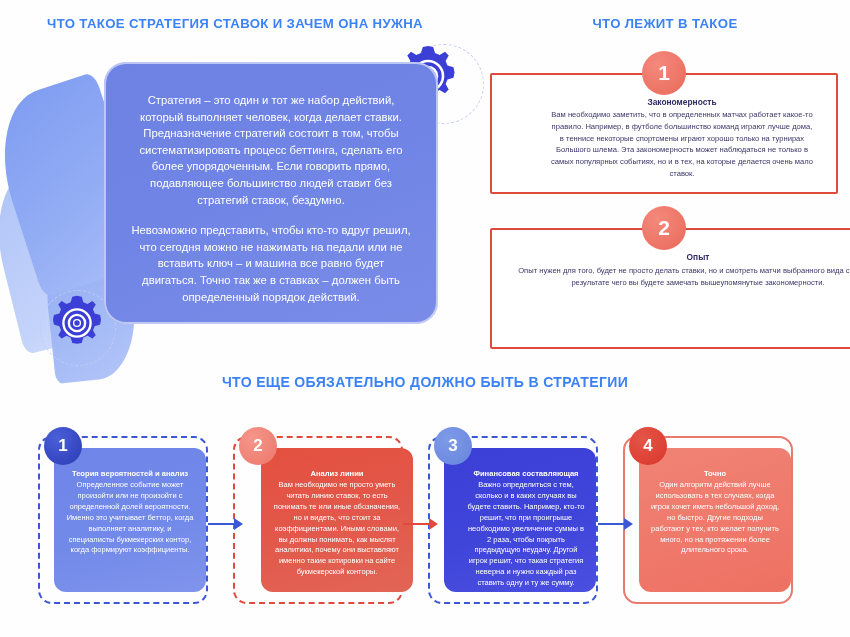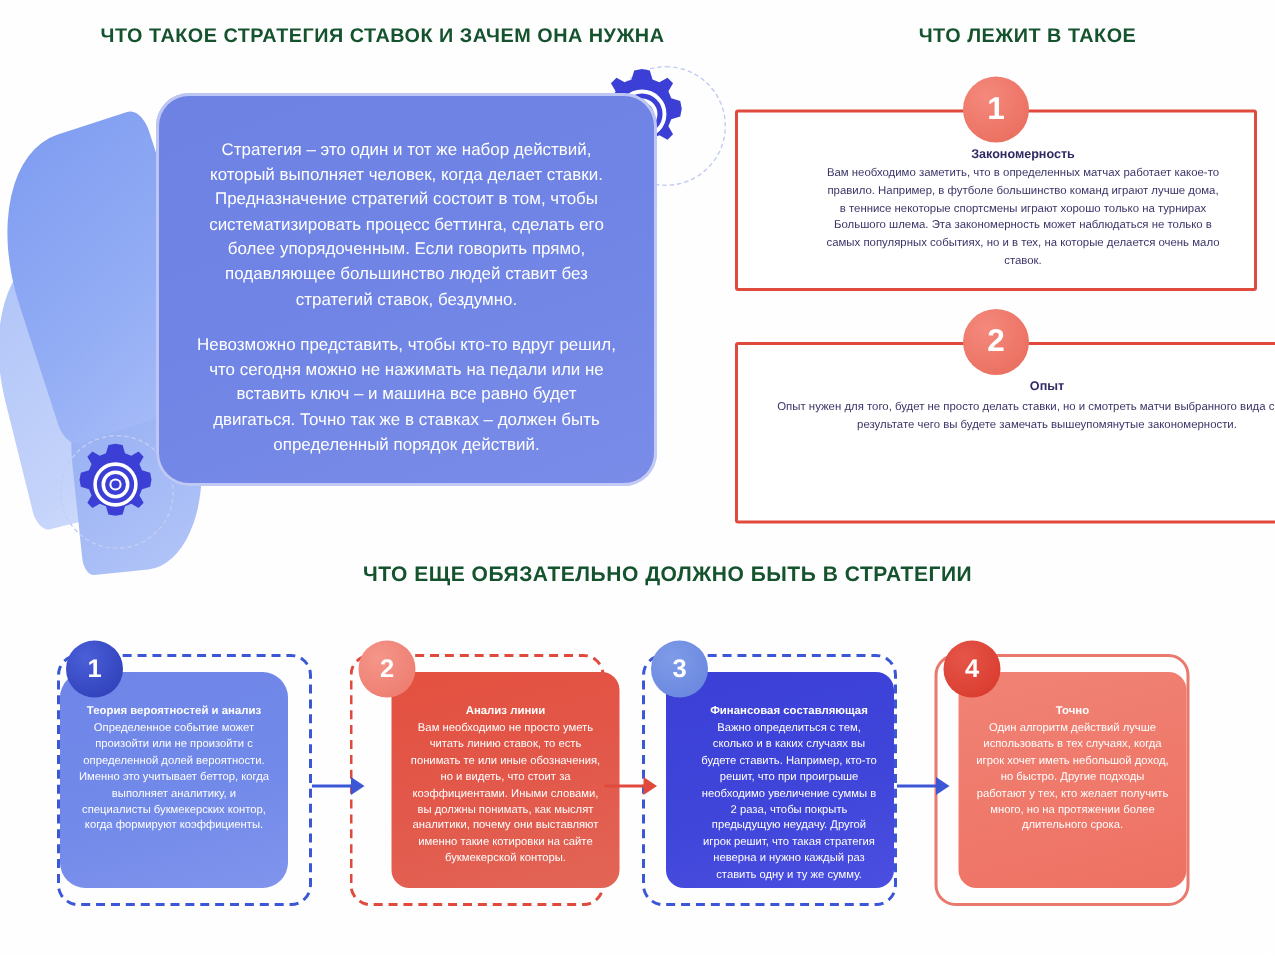--- a/index.html
+++ b/index.html
@@ -59,24 +59,23 @@
 
   .gear { position: absolute; }
   .gear svg { display: block; }
 
   
   .section-title {
     position: absolute;
     font-size: 13.2px;
     font-weight: bold;
     letter-spacing: 0.35px;
-    color: #14532d;
+    color: #3b82f6;
     text-align: center;
     white-space: nowrap;
-    padding-left: 20px;
   }
   #title-left  { left: 0;   top: 16px; width: 470px; }
   #title-right { left: 480px; top: 16px; width: 370px; }
   #title-bottom{ left: 0;   top: 374px; width: 850px; font-size: 14px; }
 
   
   .hero-card {
     position: absolute;
     left: 104px; top: 62px;
     width: 334px; height: 262px;
@@ -162,21 +161,21 @@
     position: absolute;
     top: 448px;
     width: 152px;
     height: 144px;
     border-radius: 12px;
     box-sizing: border-box;
     padding: 21px 11px 8px 11px;
     color: #ffffff;
     overflow: hidden;
   }
-  #card-1 { left: 40px; background: linear-gradient(165deg, #6f86e8 0%, #7189e9 55%, #8094ec 100%); border-radius: 17px; }
+  #card-1 { left: 54px; background: linear-gradient(165deg, #6f86e8 0%, #7189e9 55%, #8094ec 100%); }
   #card-2 { left: 261px; background: linear-gradient(165deg, #e4503f 0%, #e2584a 50%, #e26556 100%); }
   #card-3 { left: 444px; background: linear-gradient(165deg, #3b3fd6 0%, #4045da 55%, #4a4fe0 100%); padding-left: 23px; }
   #card-4 { left: 639px; background: linear-gradient(165deg, #f08375 0%, #ef7a6c 50%, #ee7163 100%); }
 
   .step-heading {
     font-size: 7.6px;
     font-weight: bold;
     text-align: center;
     line-height: 1.3;
     margin: 0 0 1px 0;

